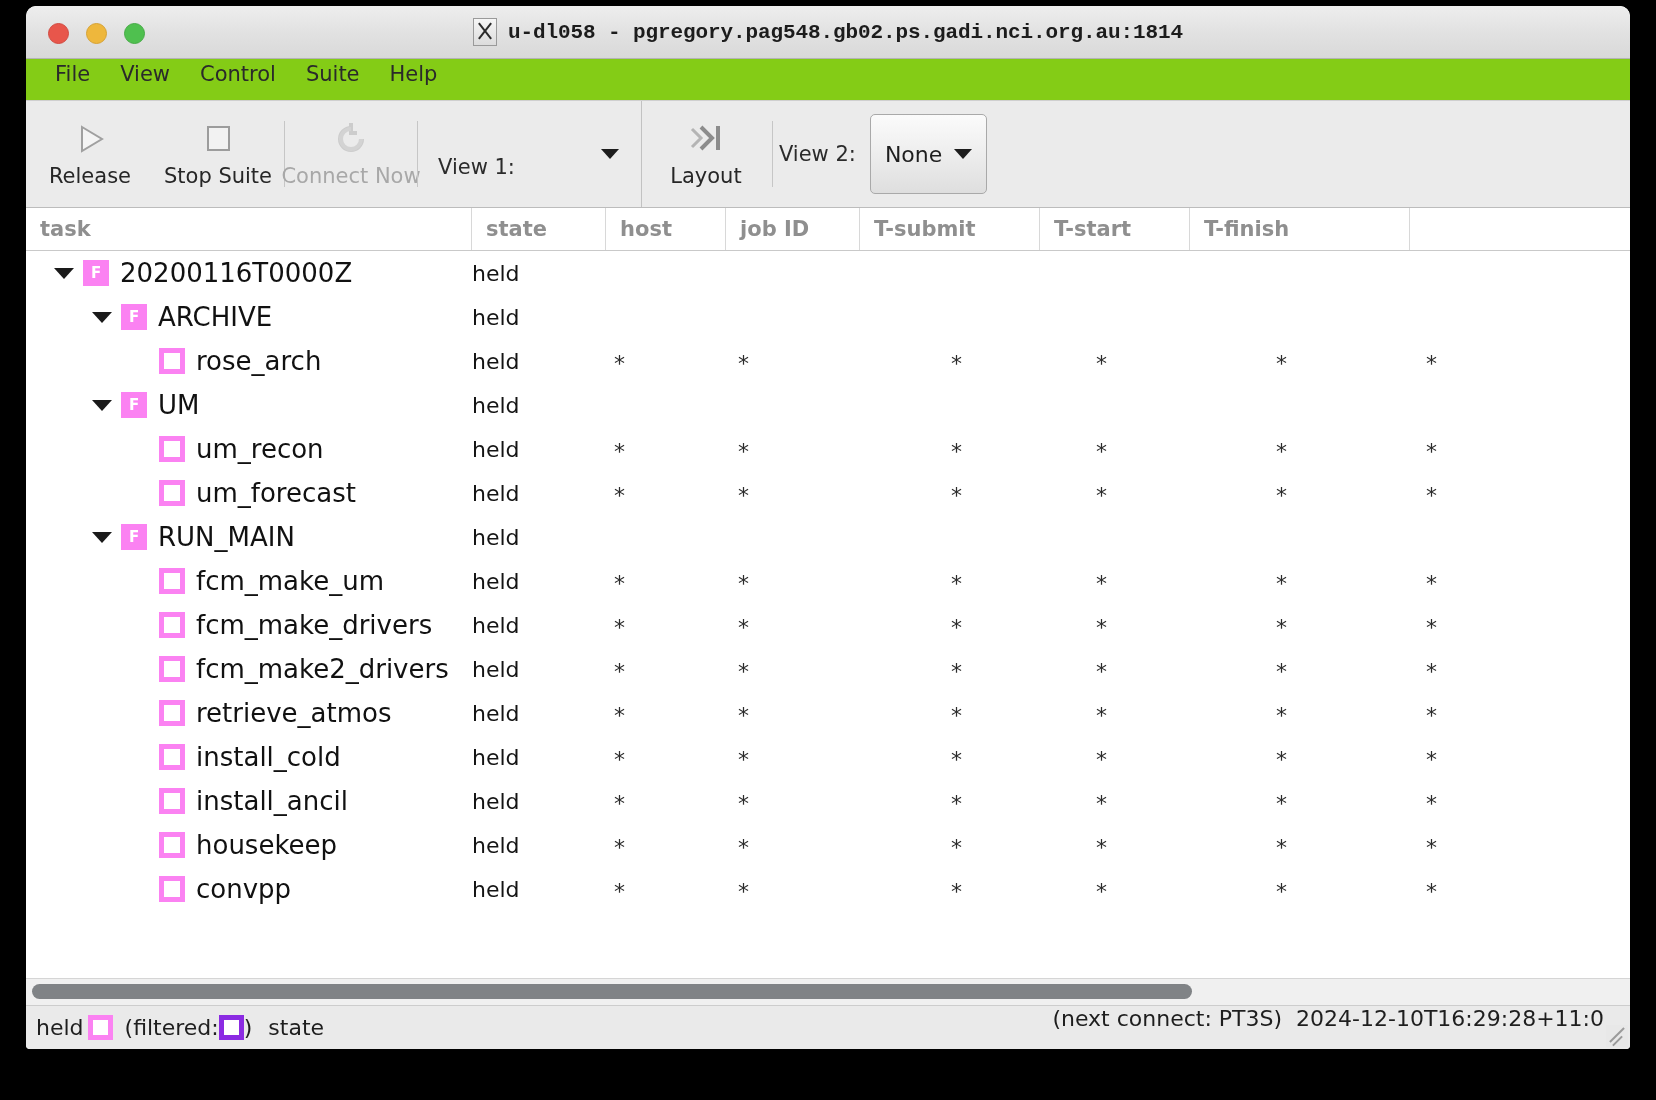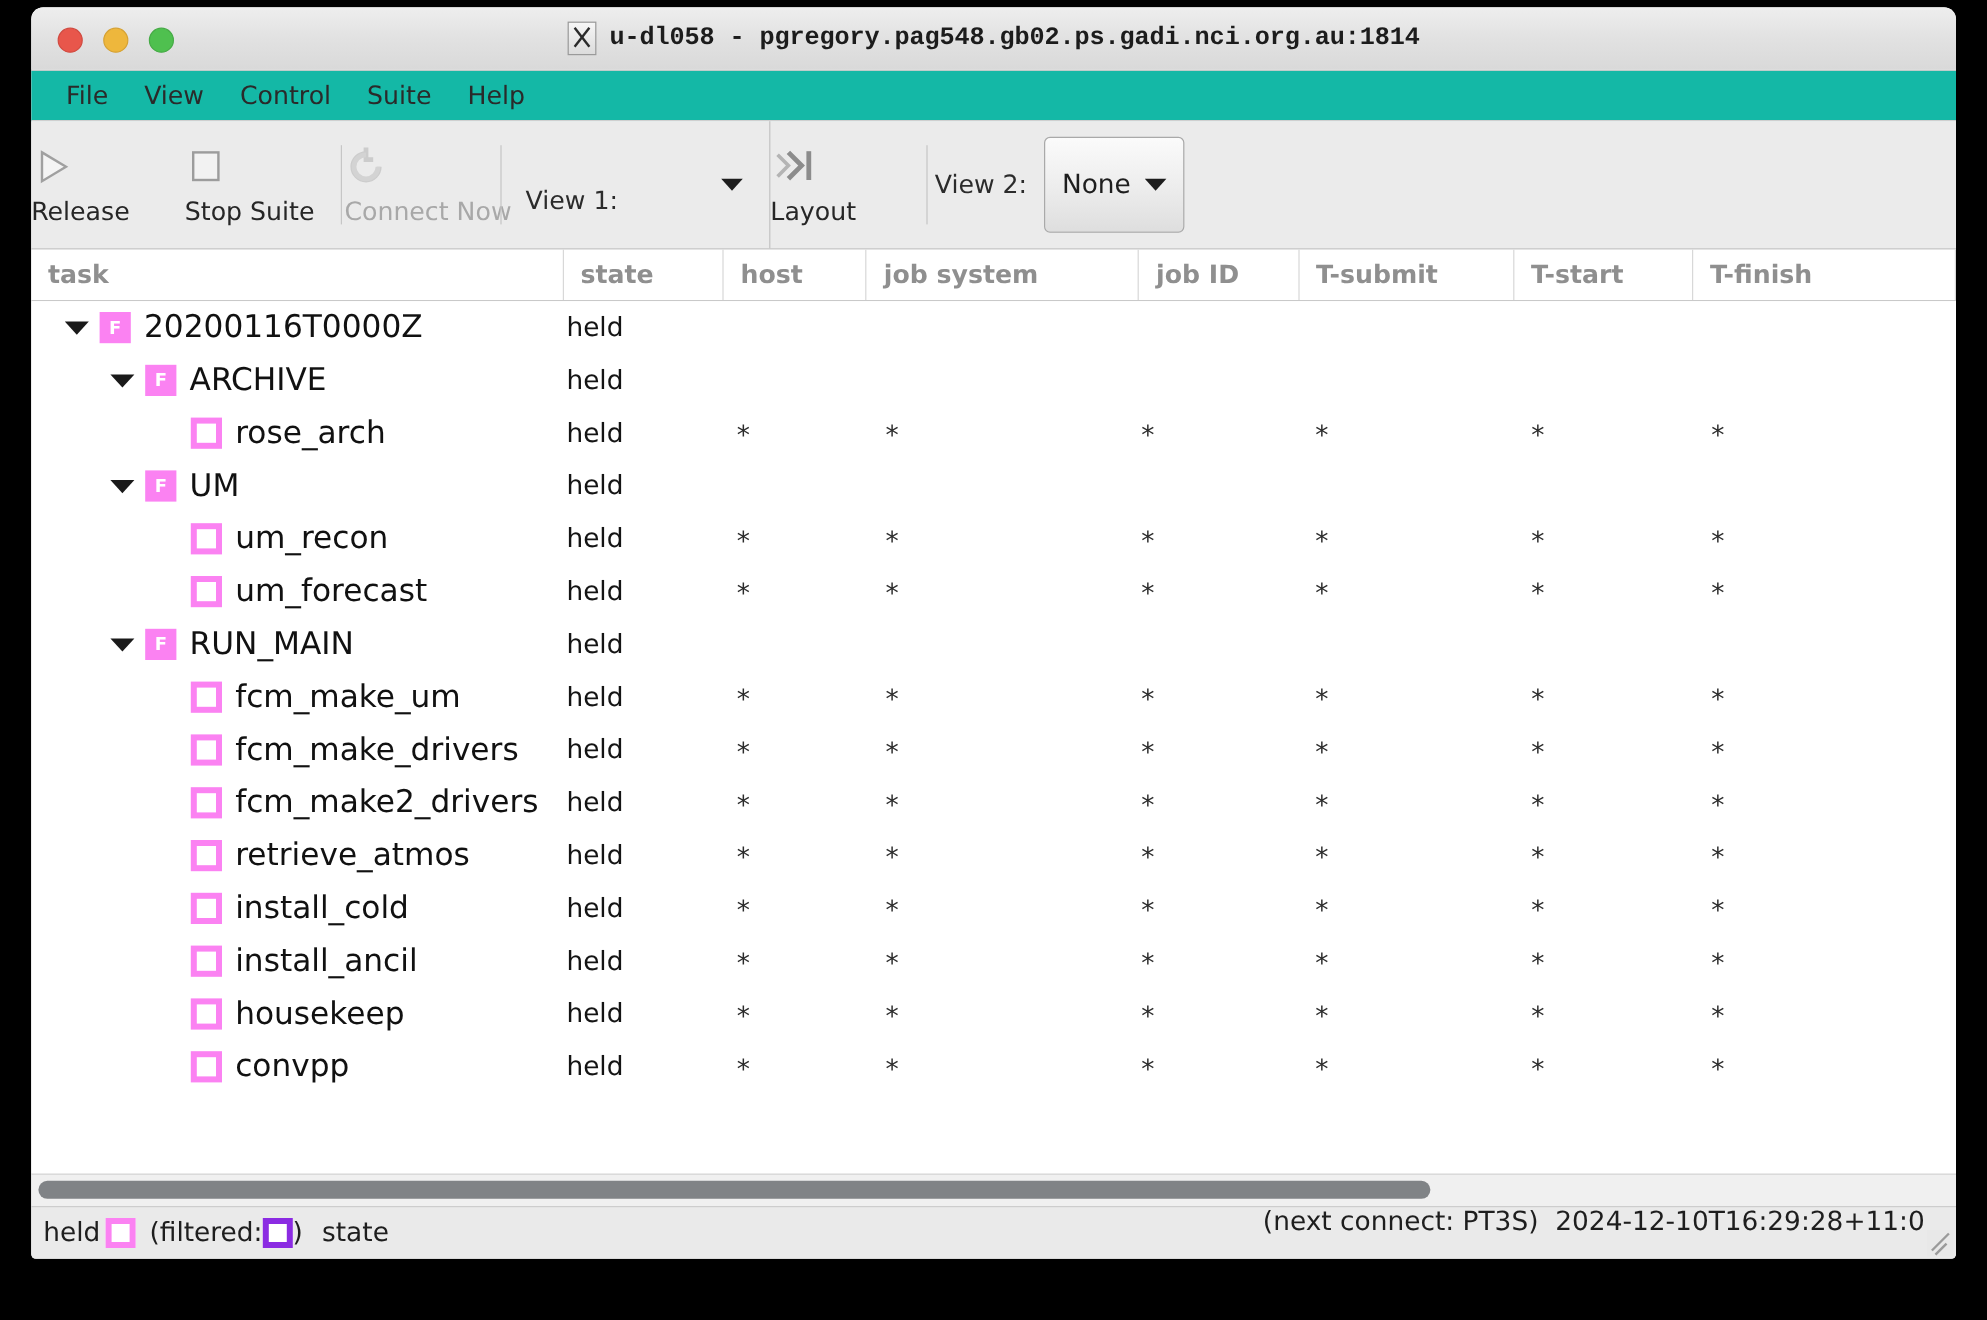--- a/index.html
+++ b/index.html
@@ -83,24 +83,24 @@
     font-weight: bold;
     color: #1c1c1c;
     white-space: nowrap;
     letter-spacing: -0.1px;
   }
 
   
   #menubar {
     flex: 0 0 42px;
     height: 42px;
-    background: #14b8a6;
+    background: #84cc16;
     border-bottom: 1px solid #cfcfcf;
     display: flex;
-    align-items: center;
+    align-items: flex-start;
     padding-left: 14px;
     box-sizing: border-box;
   }
   .menu-item {
     font-size: 21px;
     color: #2a2a2a;
     padding: 3px 15px;
     cursor: default;
     white-space: nowrap;
   }
@@ -117,21 +117,21 @@
   }
   .tb-group {
     display: flex;
     align-items: center;
   }
   .tb-btn {
     width: 128px;
     height: 100%;
     display: flex;
     flex-direction: column;
-    align-items: flex-start;
+    align-items: center;
     justify-content: center;
     gap: 6px;
     cursor: default;
   }
   .tb-btn .lbl {
     font-size: 21px;
     color: #262626;
     white-space: nowrap;
   }
   .tb-btn.disabled .lbl { color: #a8a8a8; }
@@ -452,21 +452,20 @@
         <span class="ctext">None</span>
         <span class="caret-down"></span>
       </div>
     </div>
   </div>
 
   <div id="colheader">
       <div class="col" style="width: 446px;">task</div>
       <div class="col" style="width: 134px;">state</div>
       <div class="col" style="width: 120px;">host</div>
-      <div class="col" style="width: 228px;">job system</div>
       <div class="col" style="width: 134px;">job ID</div>
       <div class="col" style="width: 180px;">T-submit</div>
       <div class="col" style="width: 150px;">T-start</div>
       <div class="col" style="width: 220px;">T-finish</div>
     </div>
 
   <div id="treebody">
       <div class="row" style="top: 0px;">
         <div class="cell-task" style="left: 28px;">
           <span class="twisty"></span>

